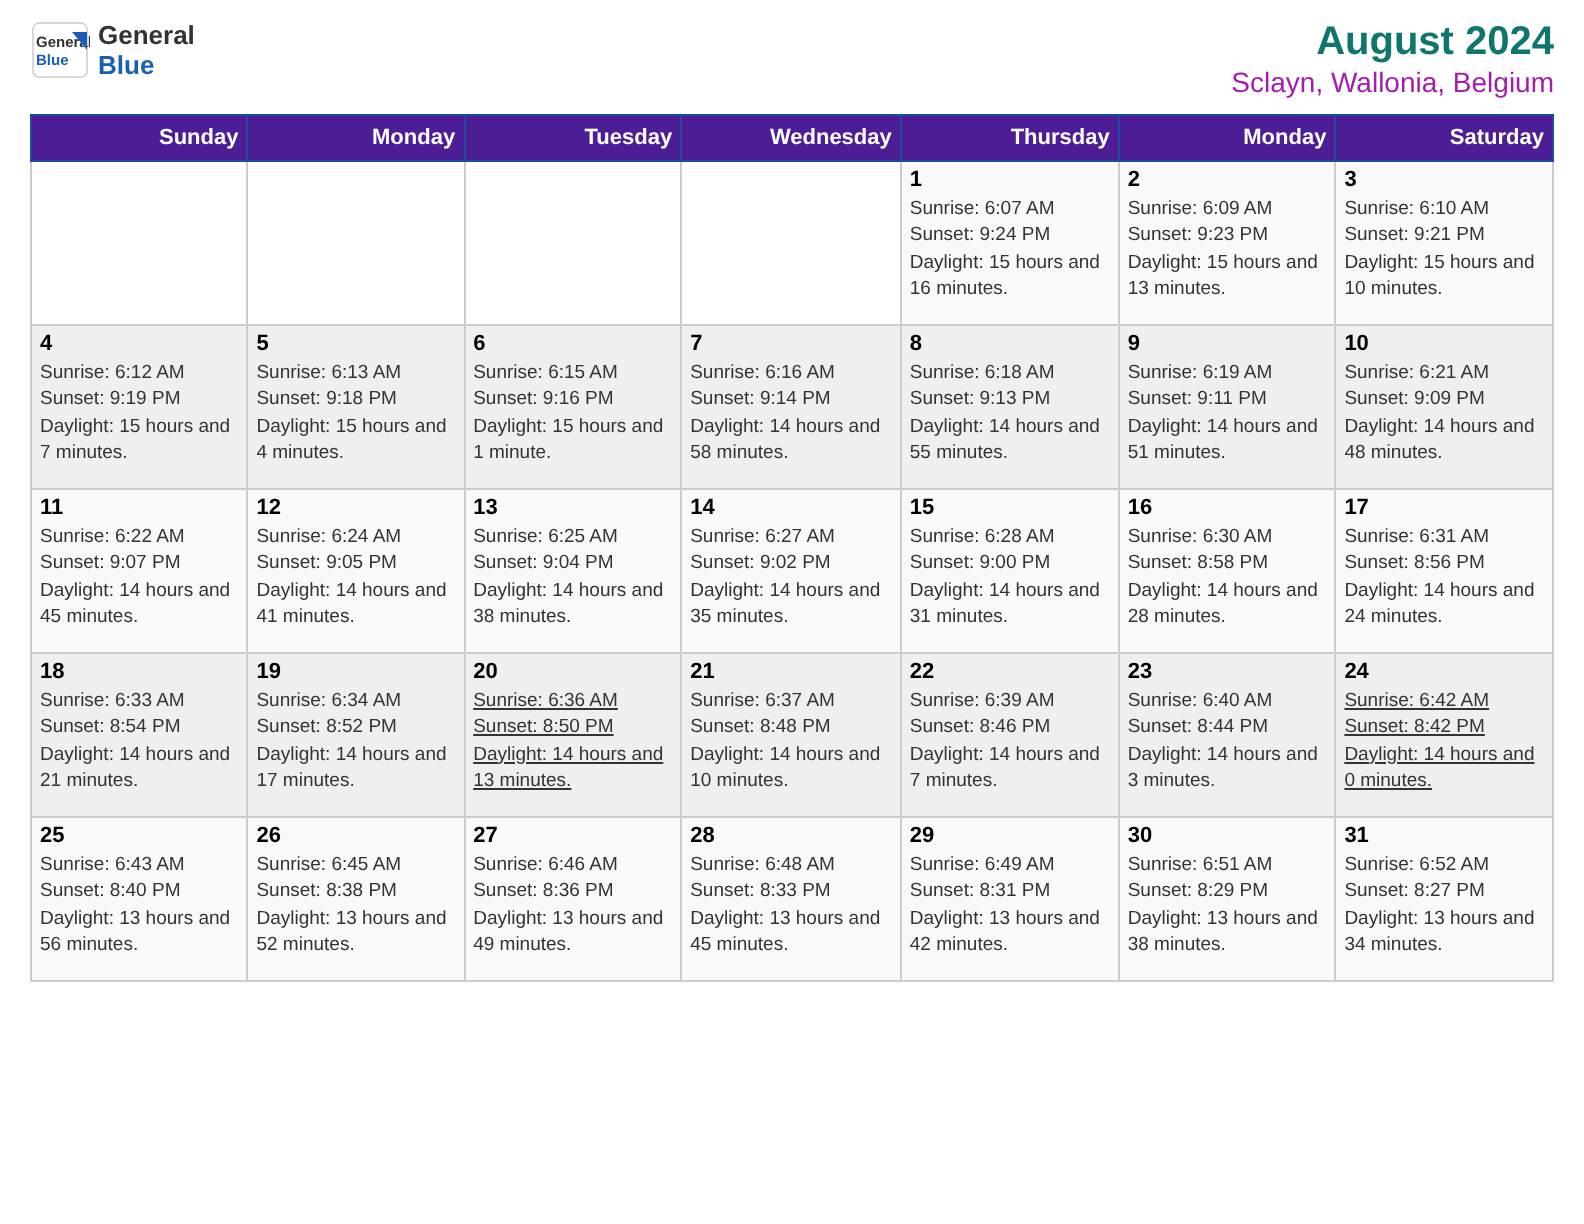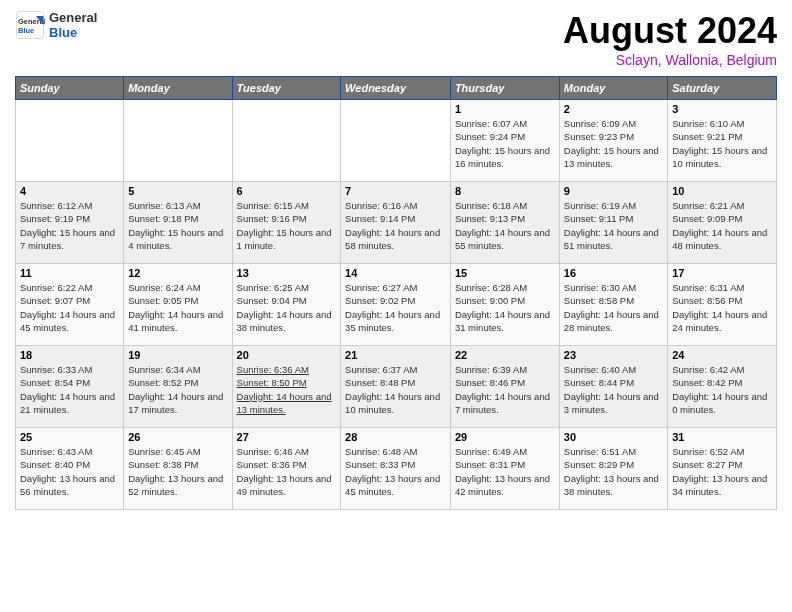--- a/index.html
+++ b/index.html
@@ -27,42 +27,41 @@
       gap: 4px;
     }
     .logo-icon {
       width: 30px;
       height: 30px;
     }
     .title-block {
       text-align: right;
     }
     .main-title {
-      font-size: 36px;
+      font-size: 20px;
       font-weight: bold;
-      color: #000000;
+      color: #0f766e;
     }
     .subtitle {
       font-size: 14px;
       color: #a21caf;
     }
     .calendar {
       width: 100%;
       border-collapse: collapse;
       font-size: 10px;
     }
     .calendar thead tr th {
-      background-color: #737373;
+      background-color: #4c1d95;
       color: #fff;
       padding: 5px 4px;
-      text-align: left;
+      text-align: right;
       font-size: 11px;
       font-weight: bold;
       border: 1px solid #1a4d99;
-      font-style: italic;
     }
     .calendar tbody tr td {
       vertical-align: top;
       border: 1px solid #ccc;
       padding: 3px 4px;
       width: 113px;
       min-height: 80px;
       height: 82px;
       background: #fff;
     }
@@ -267,21 +266,21 @@
 Daylight: 14 hours and 7 minutes.</div>
           </td>
           <td>
             <span class="day-number">23</span>
             <div class="day-info" style="white-space: pre-line;">Sunrise: 6:40 AM
 Sunset: 8:44 PM
 Daylight: 14 hours and 3 minutes.</div>
           </td>
           <td>
             <span class="day-number">24</span>
-            <div class="day-info" style="white-space: pre-line;">Sunrise: 6:42 AM
+            <div class="day-info" style="white-space: pre-line; text-decoration: underline;">Sunrise: 6:42 AM
 Sunset: 8:42 PM
 Daylight: 14 hours and 0 minutes.</div>
           </td>
         </tr>
         <tr>
           <td>
             <span class="day-number">25</span>
             <div class="day-info" style="white-space: pre-line;">Sunrise: 6:43 AM
 Sunset: 8:40 PM
 Daylight: 13 hours and 56 minutes.</div>

